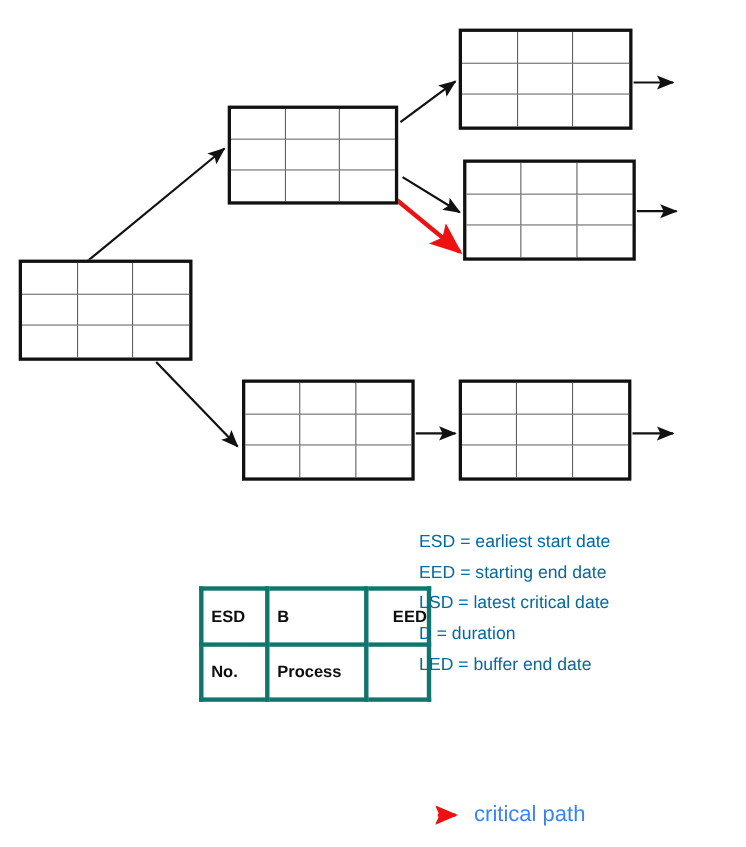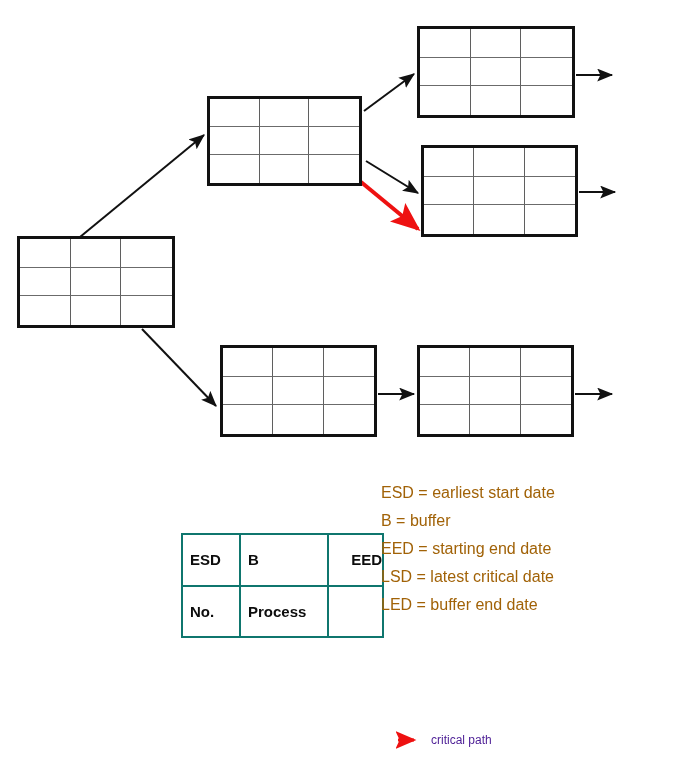--- a/index.html
+++ b/index.html
@@ -56,21 +56,21 @@
     left: 181px;
     top: 533px;
     width: 174px;
     height: 105px;
     border-collapse: collapse;
     table-layout: fixed;
     background: #ffffff;
     z-index: 4;
   }
   #key-table td {
-    border: 2px solid #0f766e;
+    border: 4px solid #0f766e;
     font-size: 15px;
     font-weight: bold;
     color: #0d0d0d;
     padding: 0 0 0 7px;
     height: 35px;
     vertical-align: middle;
     white-space: nowrap;
     overflow: hidden;
   }
   #key-table td.col1 { width: 49px; }
@@ -80,41 +80,41 @@
   
   #legend-list {
     position: absolute;
     left: 381px;
     top: 479px;
     z-index: 4;
   }
   #legend-list .legend-line {
     font-size: 16px;
     line-height: 28px;
-    color: #a16207;
+    color: #0369a1;
     white-space: nowrap;
   }
 
   
   #critical-legend {
     position: absolute;
     left: 396px;
     top: 729px;
     display: flex;
     align-items: center;
     z-index: 4;
   }
   #critical-legend .cp-arrow {
     width: 26px;
     height: 22px;
     flex: 0 0 auto;
   }
   #critical-legend .cp-label {
-    font-size: 12px;
-    color: #4c1d95;
+    font-size: 20px;
+    color: #3b82f6;
     margin-left: 9px;
     white-space: nowrap;
   }
 </style>
 </head>
 <body>
 
 <div id="canvas">
 
   <svg id="arrows" viewBox="0 0 678 770" xmlns="http://www.w3.org/2000/svg">
@@ -218,23 +218,23 @@
       <tr>
         <td class="col1">No.</td>
         <td class="col2">Process</td>
         <td class="col3"></td>
       </tr>
     </tbody>
   </table>
 
   <div id="legend-list">
       <div class="legend-line">ESD = earliest start date</div>
-      <div class="legend-line">B = buffer</div>
       <div class="legend-line">EED = starting end date</div>
       <div class="legend-line">LSD = latest critical date</div>
+      <div class="legend-line">D = duration</div>
       <div class="legend-line">LED = buffer end date</div>
     </div>
 
   <div id="critical-legend">
     <svg class="cp-arrow" viewBox="0 0 26 22" xmlns="http://www.w3.org/2000/svg">
       <line id="cp-legend-line" x1="2" y1="11" x2="18" y2="11" stroke="#ee1111" stroke-width="3" marker-end="url(#cp-legend-head)"></line>
       <defs>
         <marker id="cp-legend-head" markerWidth="8" markerHeight="8" refX="6.2" refY="3" orient="auto" markerUnits="strokeWidth">
           <path d="M0,0 L7,3 L0,6 L1.4,3 Z" fill="#ee1111"></path>
         </marker>

